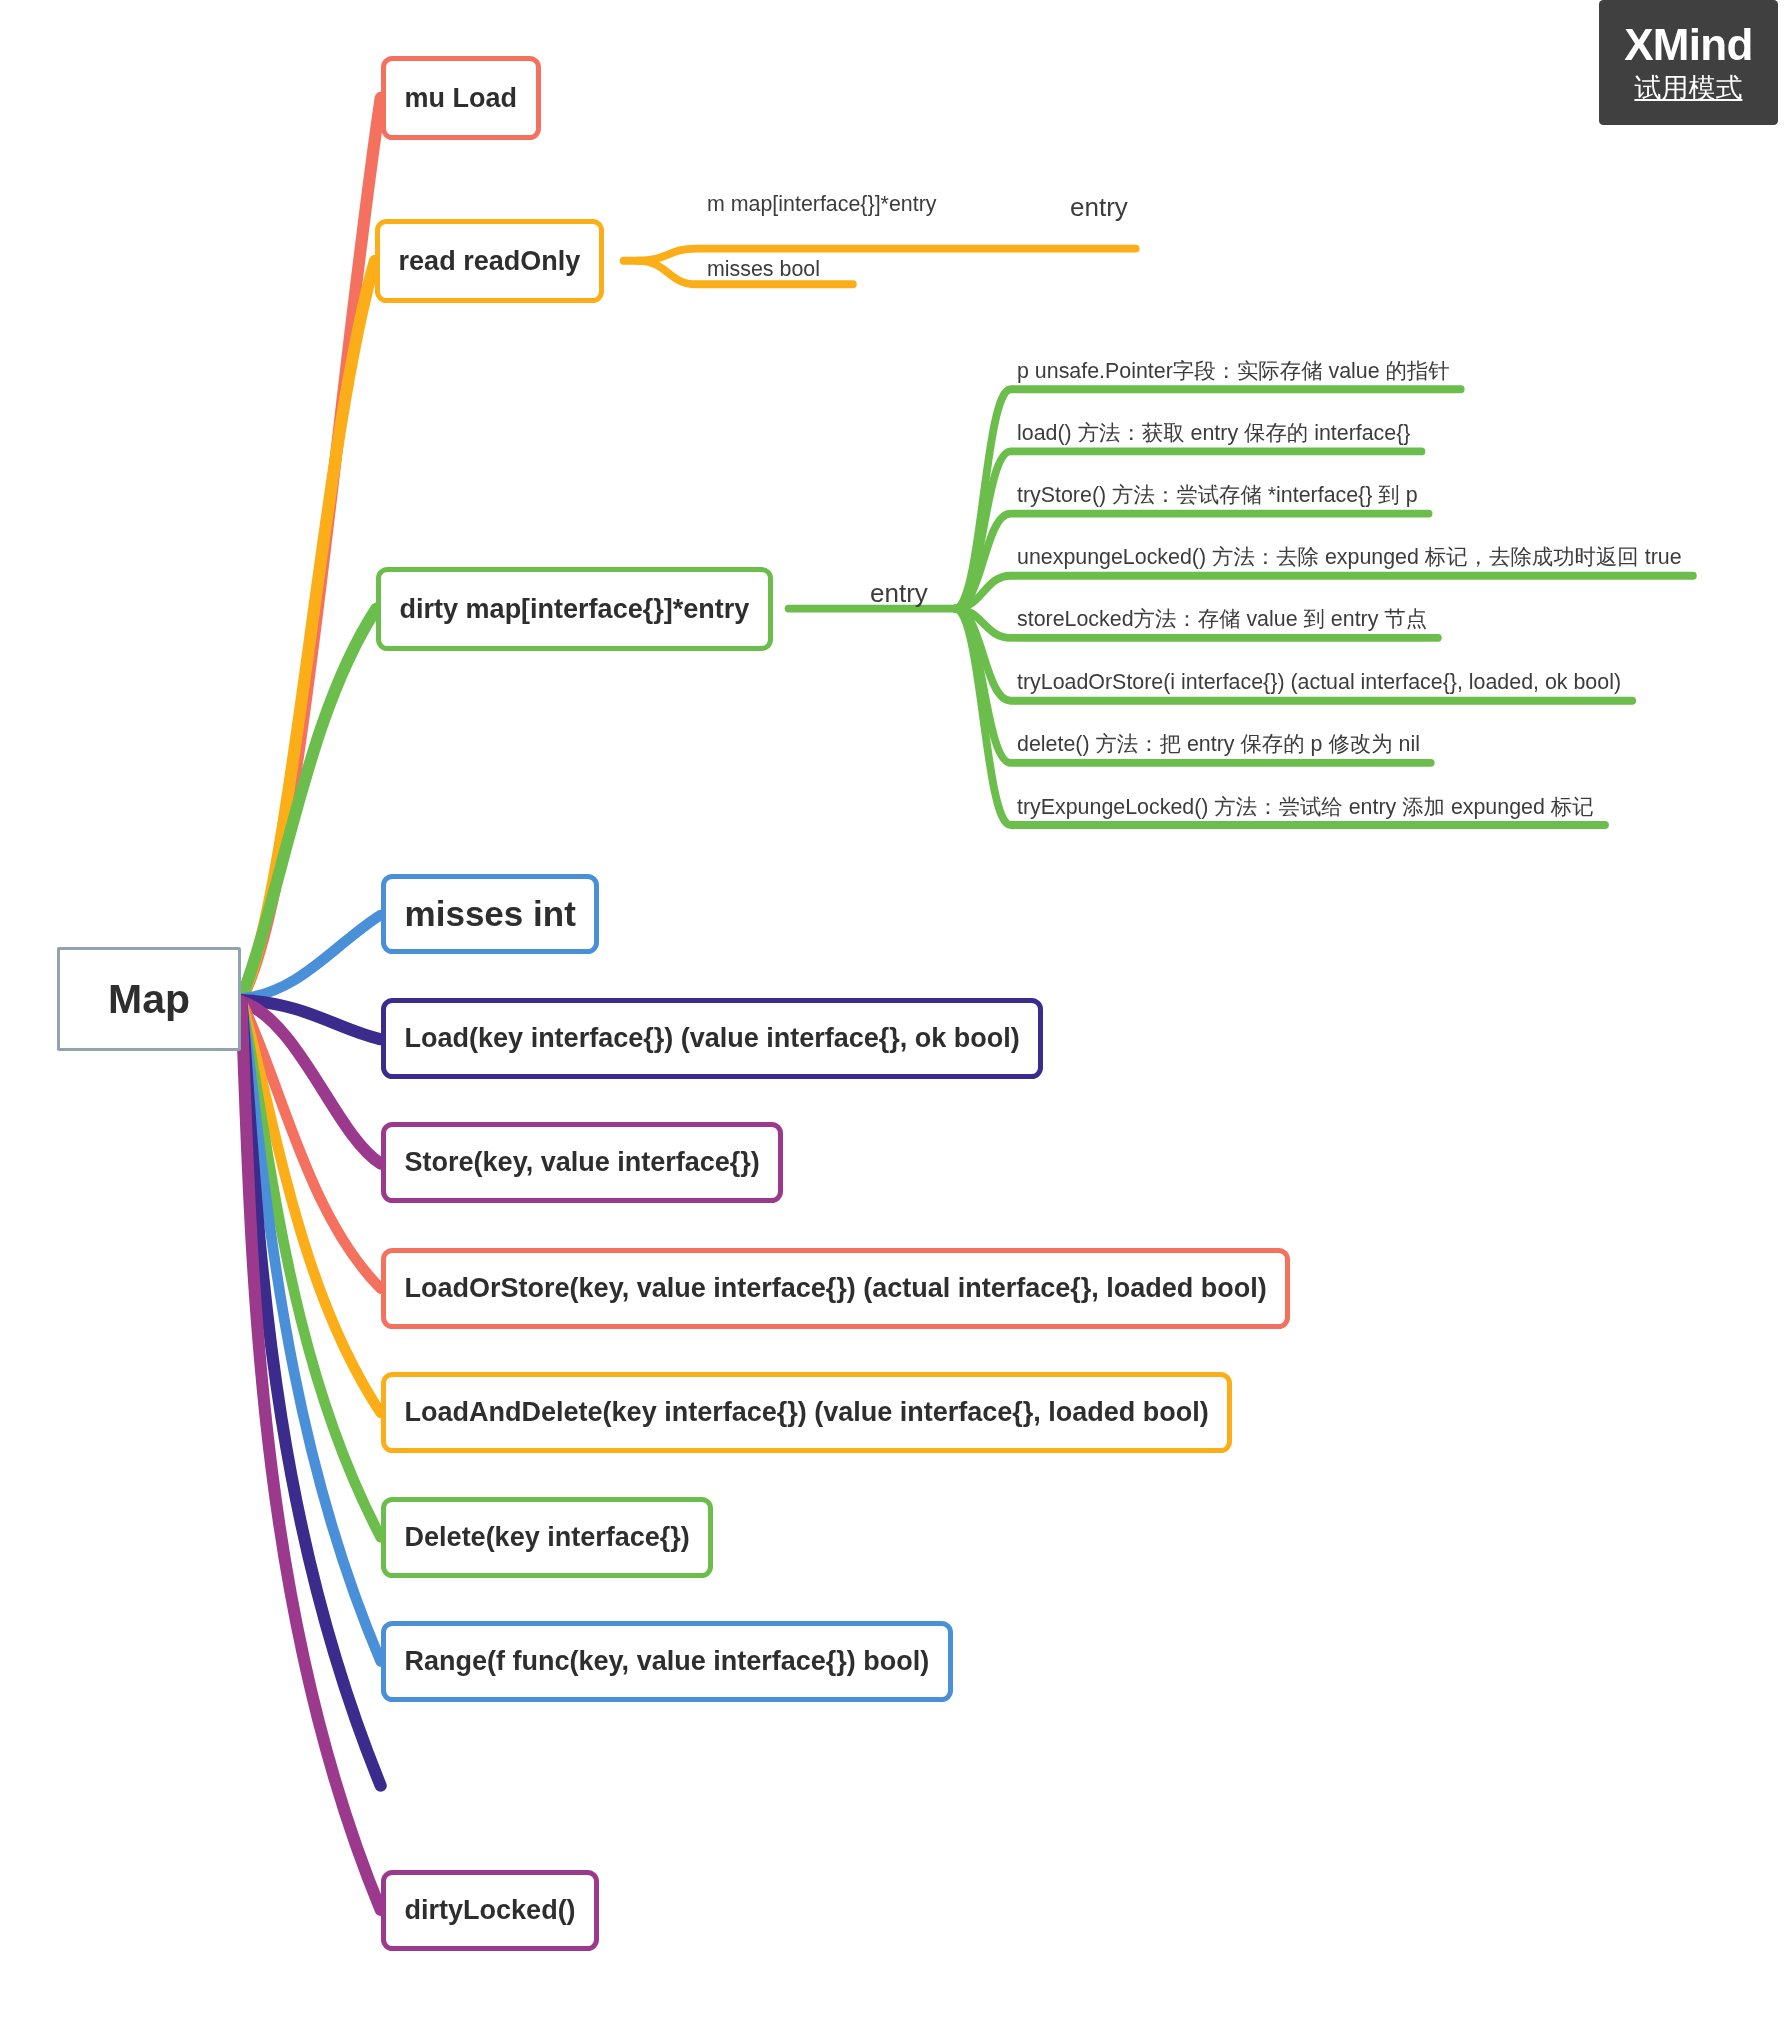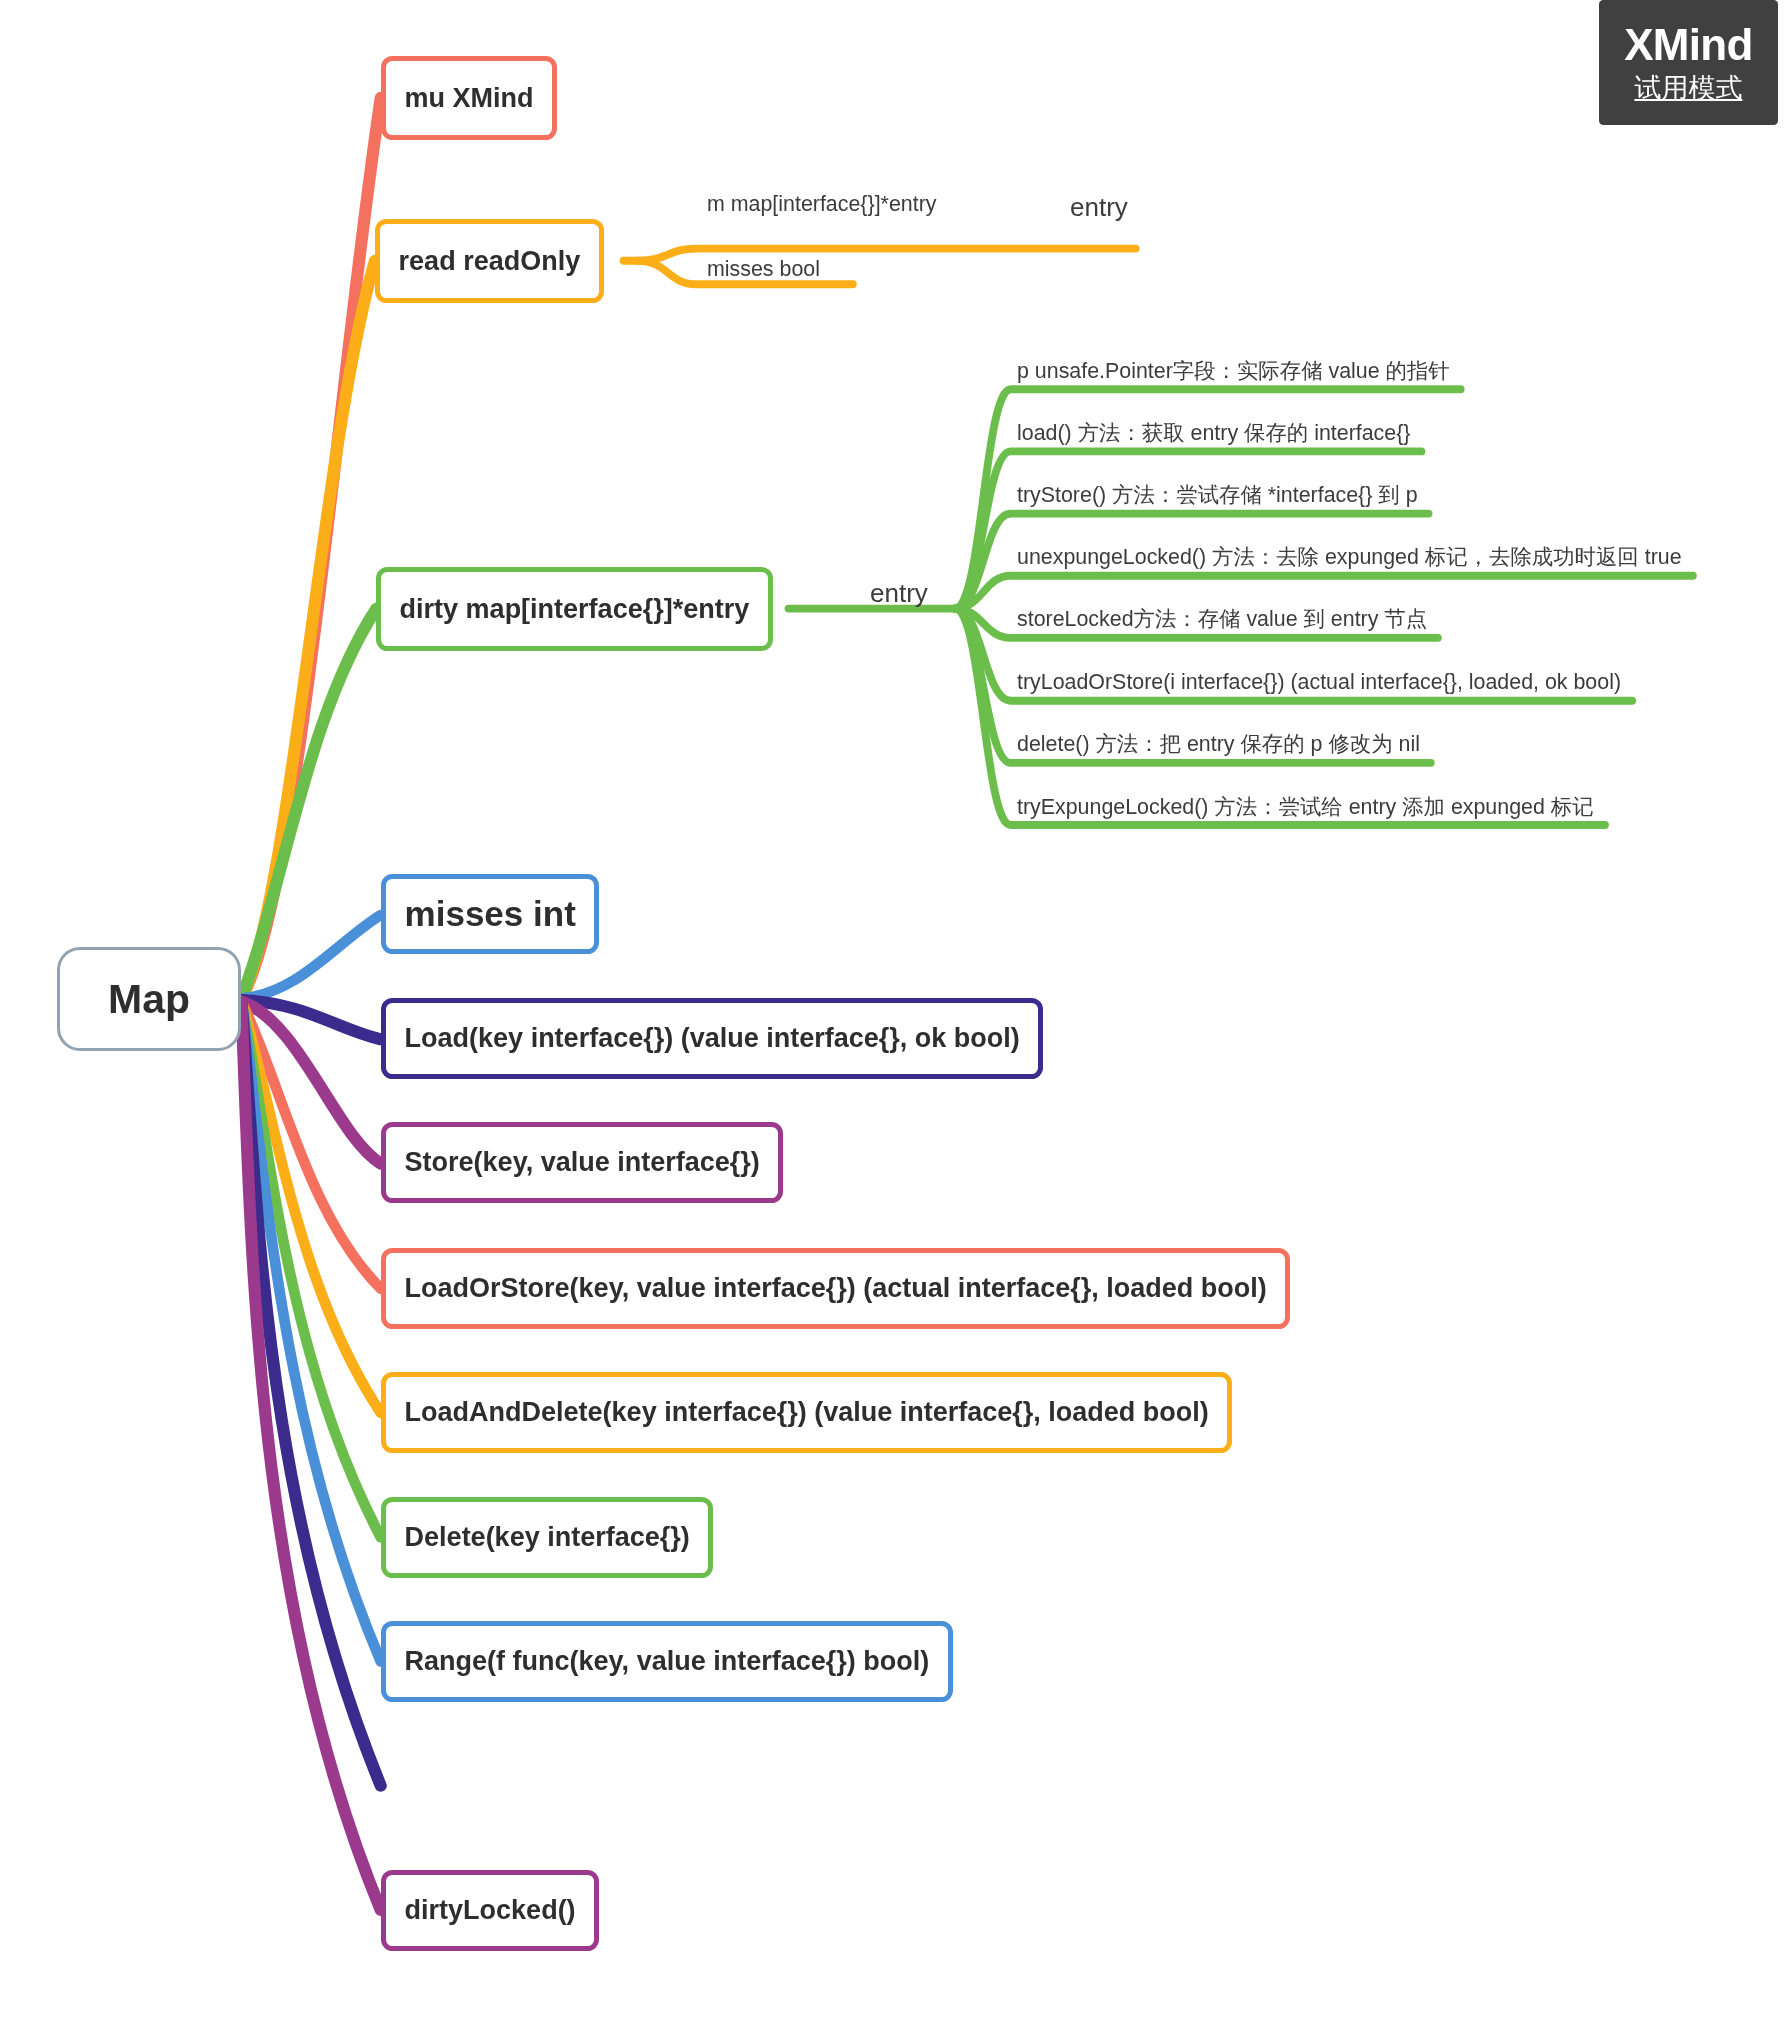--- a/index.html
+++ b/index.html
@@ -25,21 +25,21 @@
   
   .node{
     position:absolute;box-sizing:border-box;background:#ffffff;
     border-style:solid;border-radius:11.4px;
     display:flex;align-items:center;
     font-weight:bold;color:#2e2e2e;white-space:nowrap;
   }
   .node .label{padding:0 18.6px;}
 
   .root{
-    border-color:#93A2B0;border-width:3.6px;border-radius:23px;
+    border-color:#93A2B0;border-width:3.6px;border-radius:2px;
     font-size:41px;justify-content:center;
   }
 
   
   .ftopic{
     position:absolute;white-space:nowrap;font-size:21.4px;font-weight:normal;
     color:#3c3c3c;line-height:1;
   }
 
   
@@ -89,21 +89,21 @@
       <path d="M1337,852 C 1375,852 1378,1068 1415,1068 L 2003,1068" stroke="#6BBE4B" stroke-width="11"></path>
       <path d="M1337,852 C 1375,852 1378,1155 1415,1155 L 2247,1155" stroke="#6BBE4B" stroke-width="11"></path>
     </g>
   </svg>
 
   <div class="node root" style="left:57px;top:947px;width:184px;height:104px;">
     <span class="label">Map</span>
   </div>
 
   <div class="node" style="left:381px;top:56px;height:84px;border-width:5px;border-color:#F4705F;font-size:27px;">
-    <span class="label">mu  XMind</span>
+    <span class="label">mu  Load</span>
   </div>
 
   <div class="node" style="left:375px;top:219px;height:84px;border-width:5px;border-color:#FBAE17;font-size:27px;">
     <span class="label">read  readOnly</span>
   </div>
 
   <div class="node" style="left:376px;top:567px;height:84px;border-width:5px;border-color:#6BBE4B;font-size:27px;">
     <span class="label">dirty  map[interface{}]*entry</span>
   </div>
 

